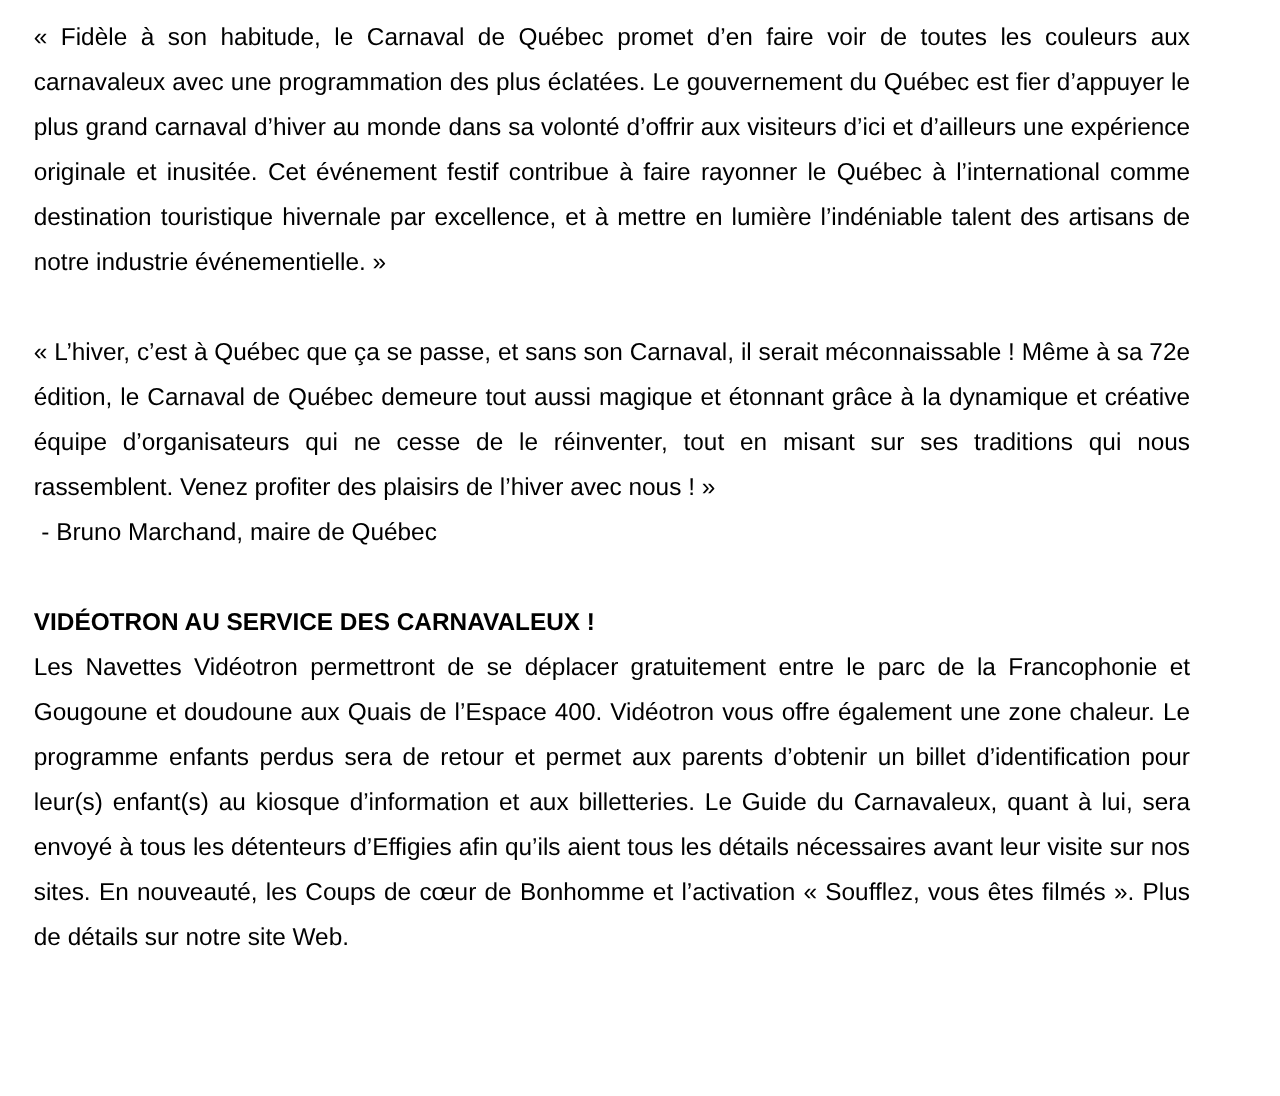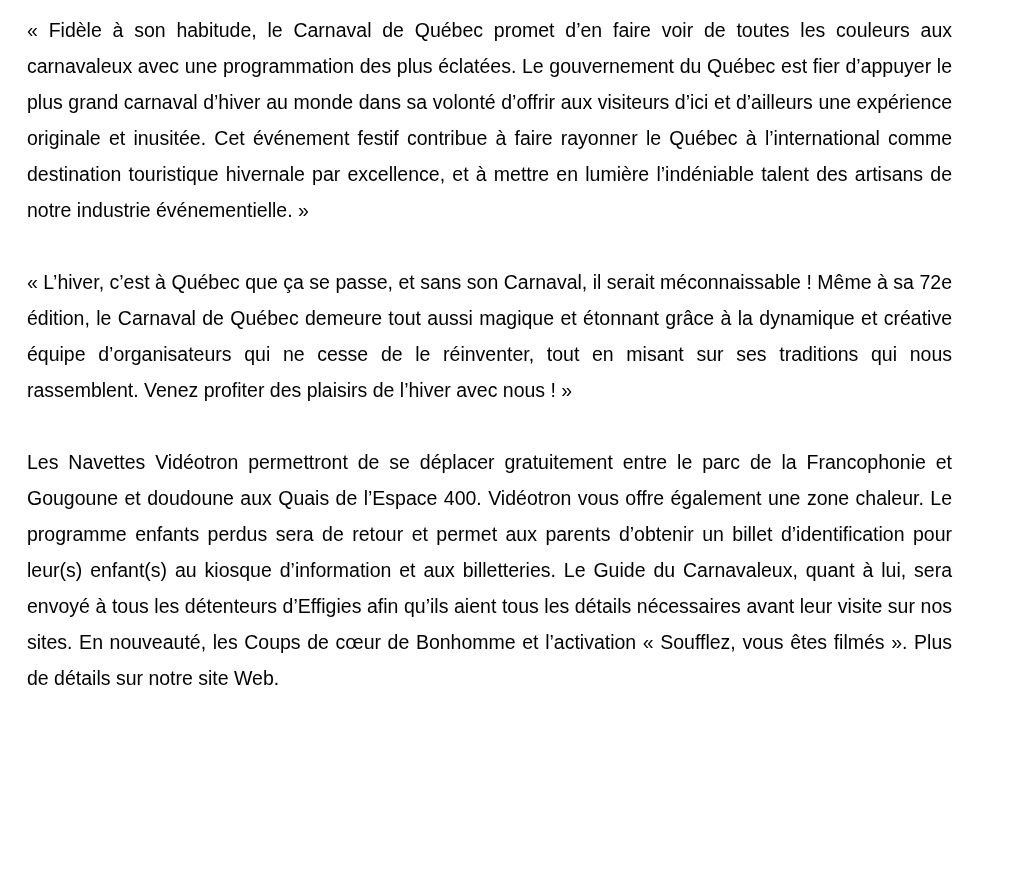--- a/index.html
+++ b/index.html
@@ -48,19 +48,21 @@
 
 <main class="page">
 
   <p class="para">« Fidèle à son habitude, le Carnaval de Québec promet d’en faire voir de toutes les couleurs aux carnavaleux avec une programmation des plus éclatées. Le gouvernement du Québec est fier d’appuyer le plus grand carnaval d’hiver au monde dans sa volonté d’offrir aux visiteurs d’ici et d’ailleurs une expérience originale et inusitée. Cet événement festif contribue à faire rayonner le Québec à l’international comme destination touristique hivernale par excellence, et à mettre en lumière l’indéniable talent des artisans de notre industrie événementielle. »</p>
 
 
   <div class="spacer"></div>
 
   <p class="para">« L’hiver, c’est à Québec que ça se passe, et sans son Carnaval, il serait méconnaissable ! Même à sa 72e édition, le Carnaval de Québec demeure tout aussi magique et étonnant grâce à la dynamique et créative équipe d’organisateurs qui ne cesse de le réinventer, tout en misant sur ses traditions qui nous rassemblent. Venez profiter des plaisirs de l’hiver avec nous ! »</p>
 
+  <p class="attribution attribution--indented">- Bruno Marchand, maire de Québec</p>
 
   <div class="spacer"></div>
 
+  <h2 class="section-heading">VIDÉOTRON AU SERVICE DES CARNAVALEUX !</h2>
 
   <p class="para">Les Navettes Vidéotron permettront de se déplacer gratuitement entre le parc de la Francophonie et Gougoune et doudoune aux Quais de l’Espace 400. Vidéotron vous offre également une zone chaleur. Le programme enfants perdus sera de retour et permet aux parents d’obtenir un billet d’identification pour leur(s) enfant(s) au kiosque d’information et aux billetteries. Le Guide du Carnavaleux, quant à lui, sera envoyé à tous les détenteurs d’Effigies afin qu’ils aient tous les détails nécessaires avant leur visite sur nos sites. En nouveauté, les Coups de cœur de Bonhomme et l’activation « Soufflez, vous êtes filmés ». Plus de détails sur notre site Web.</p>
 
 </main>
 
 </body></html>

